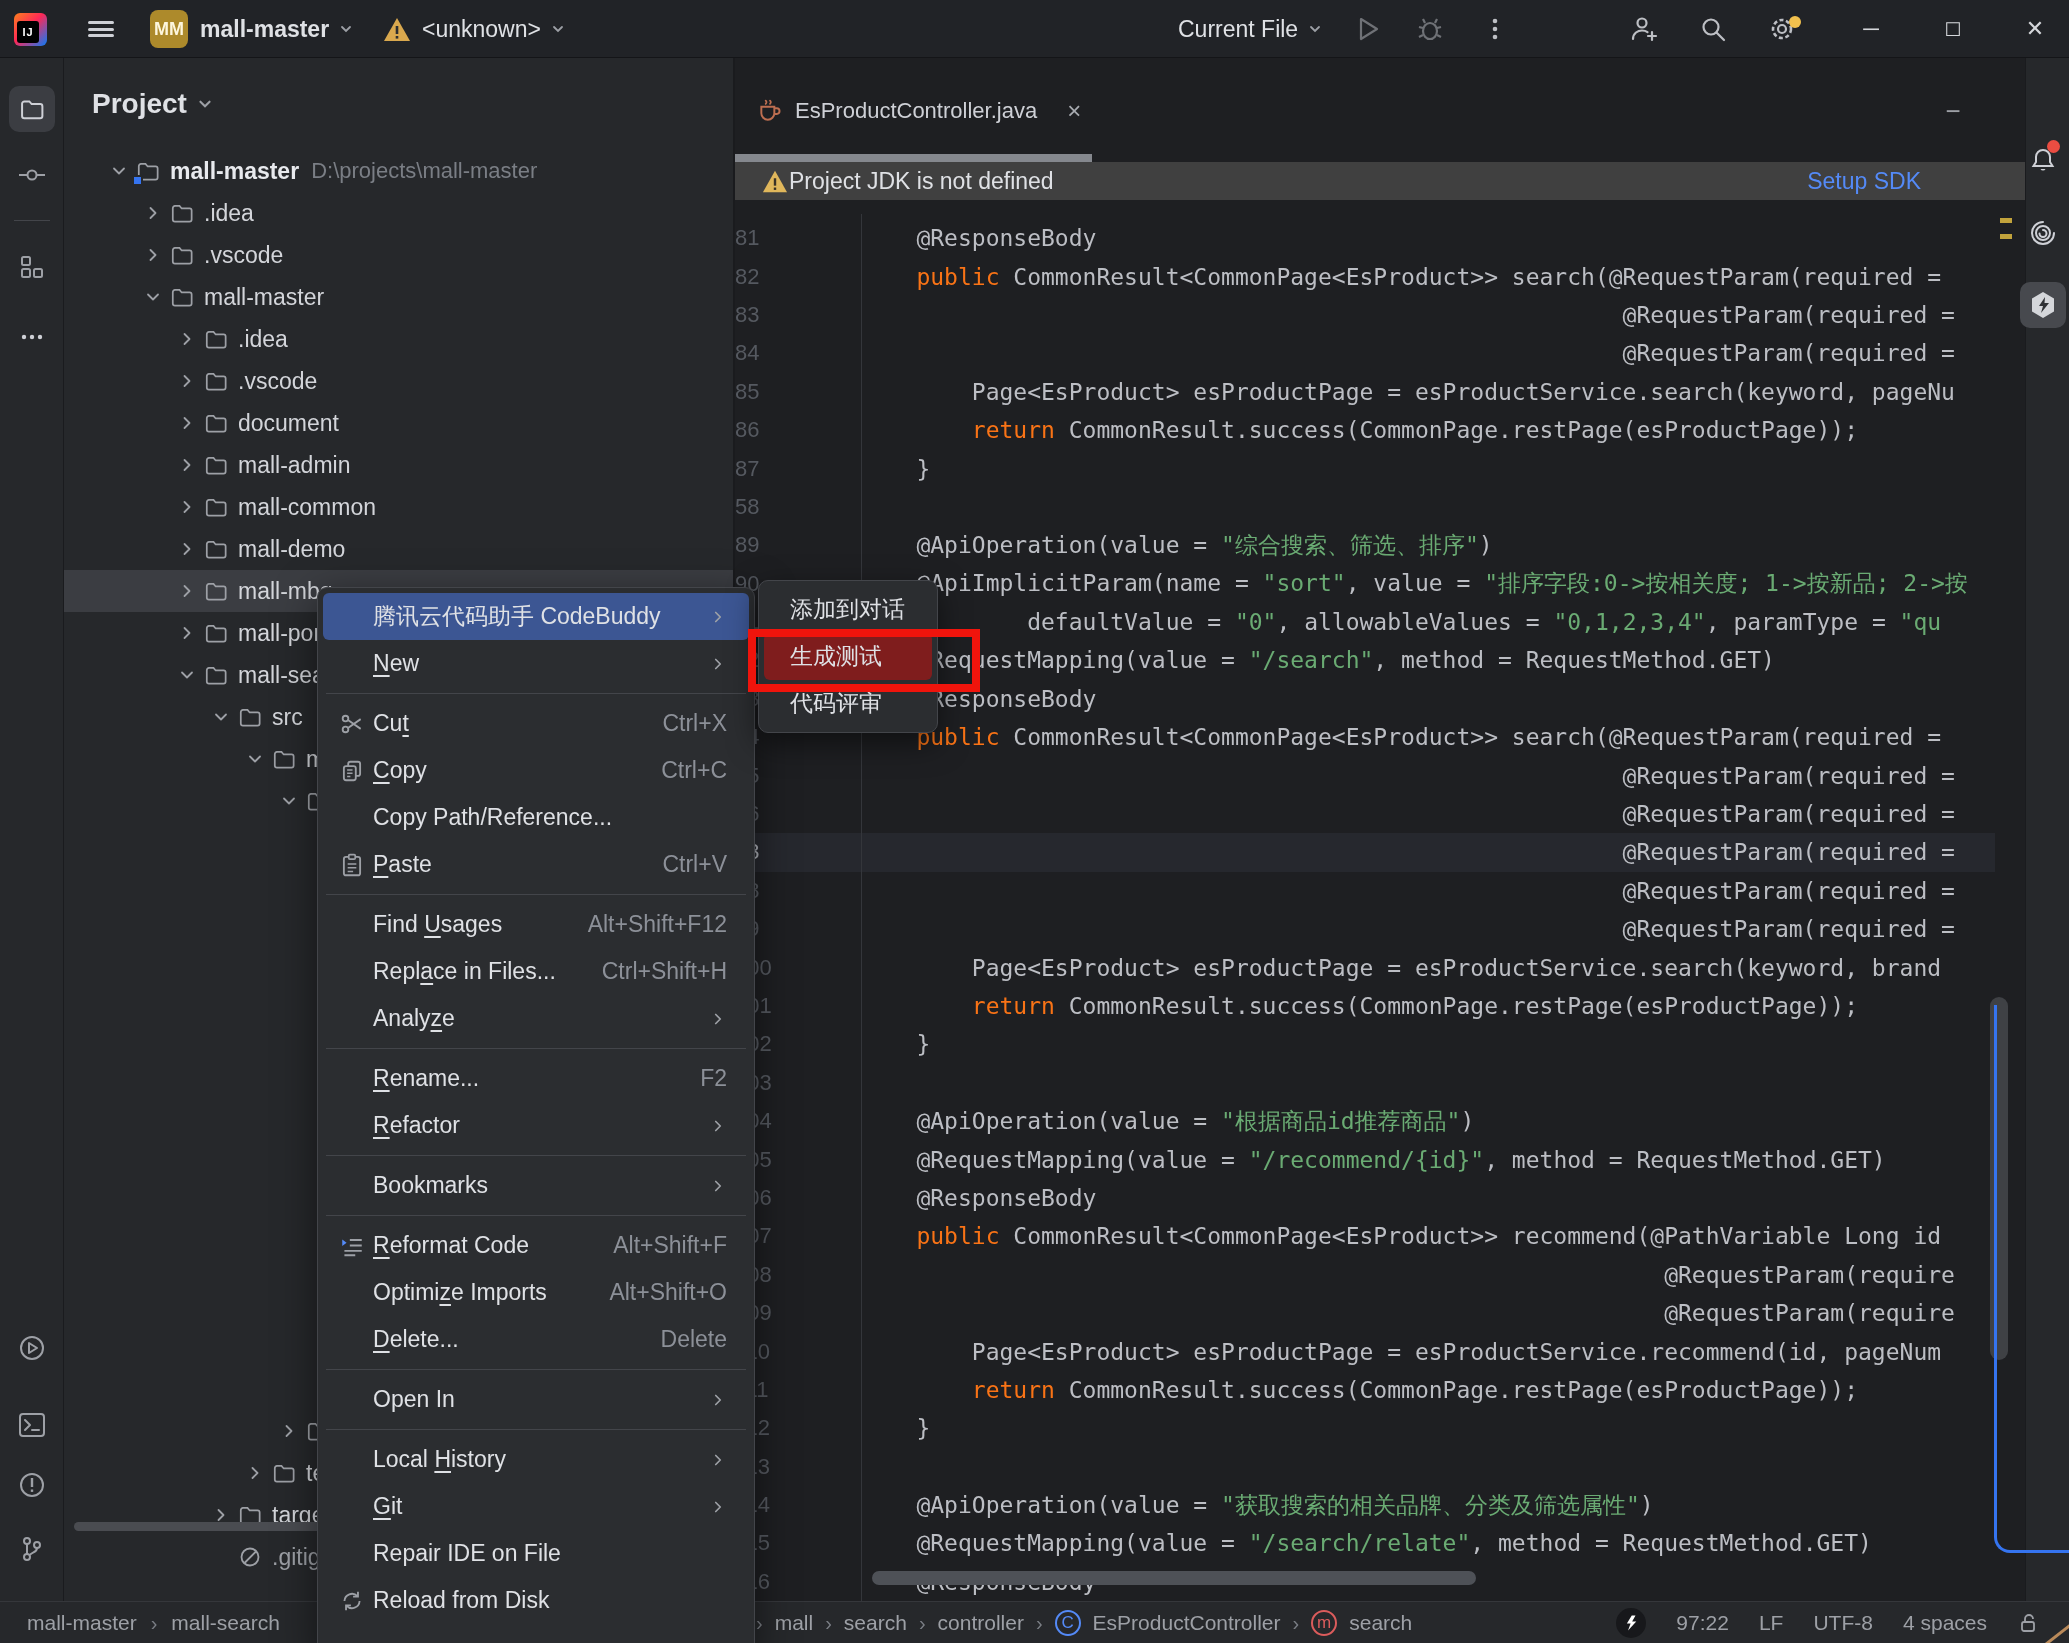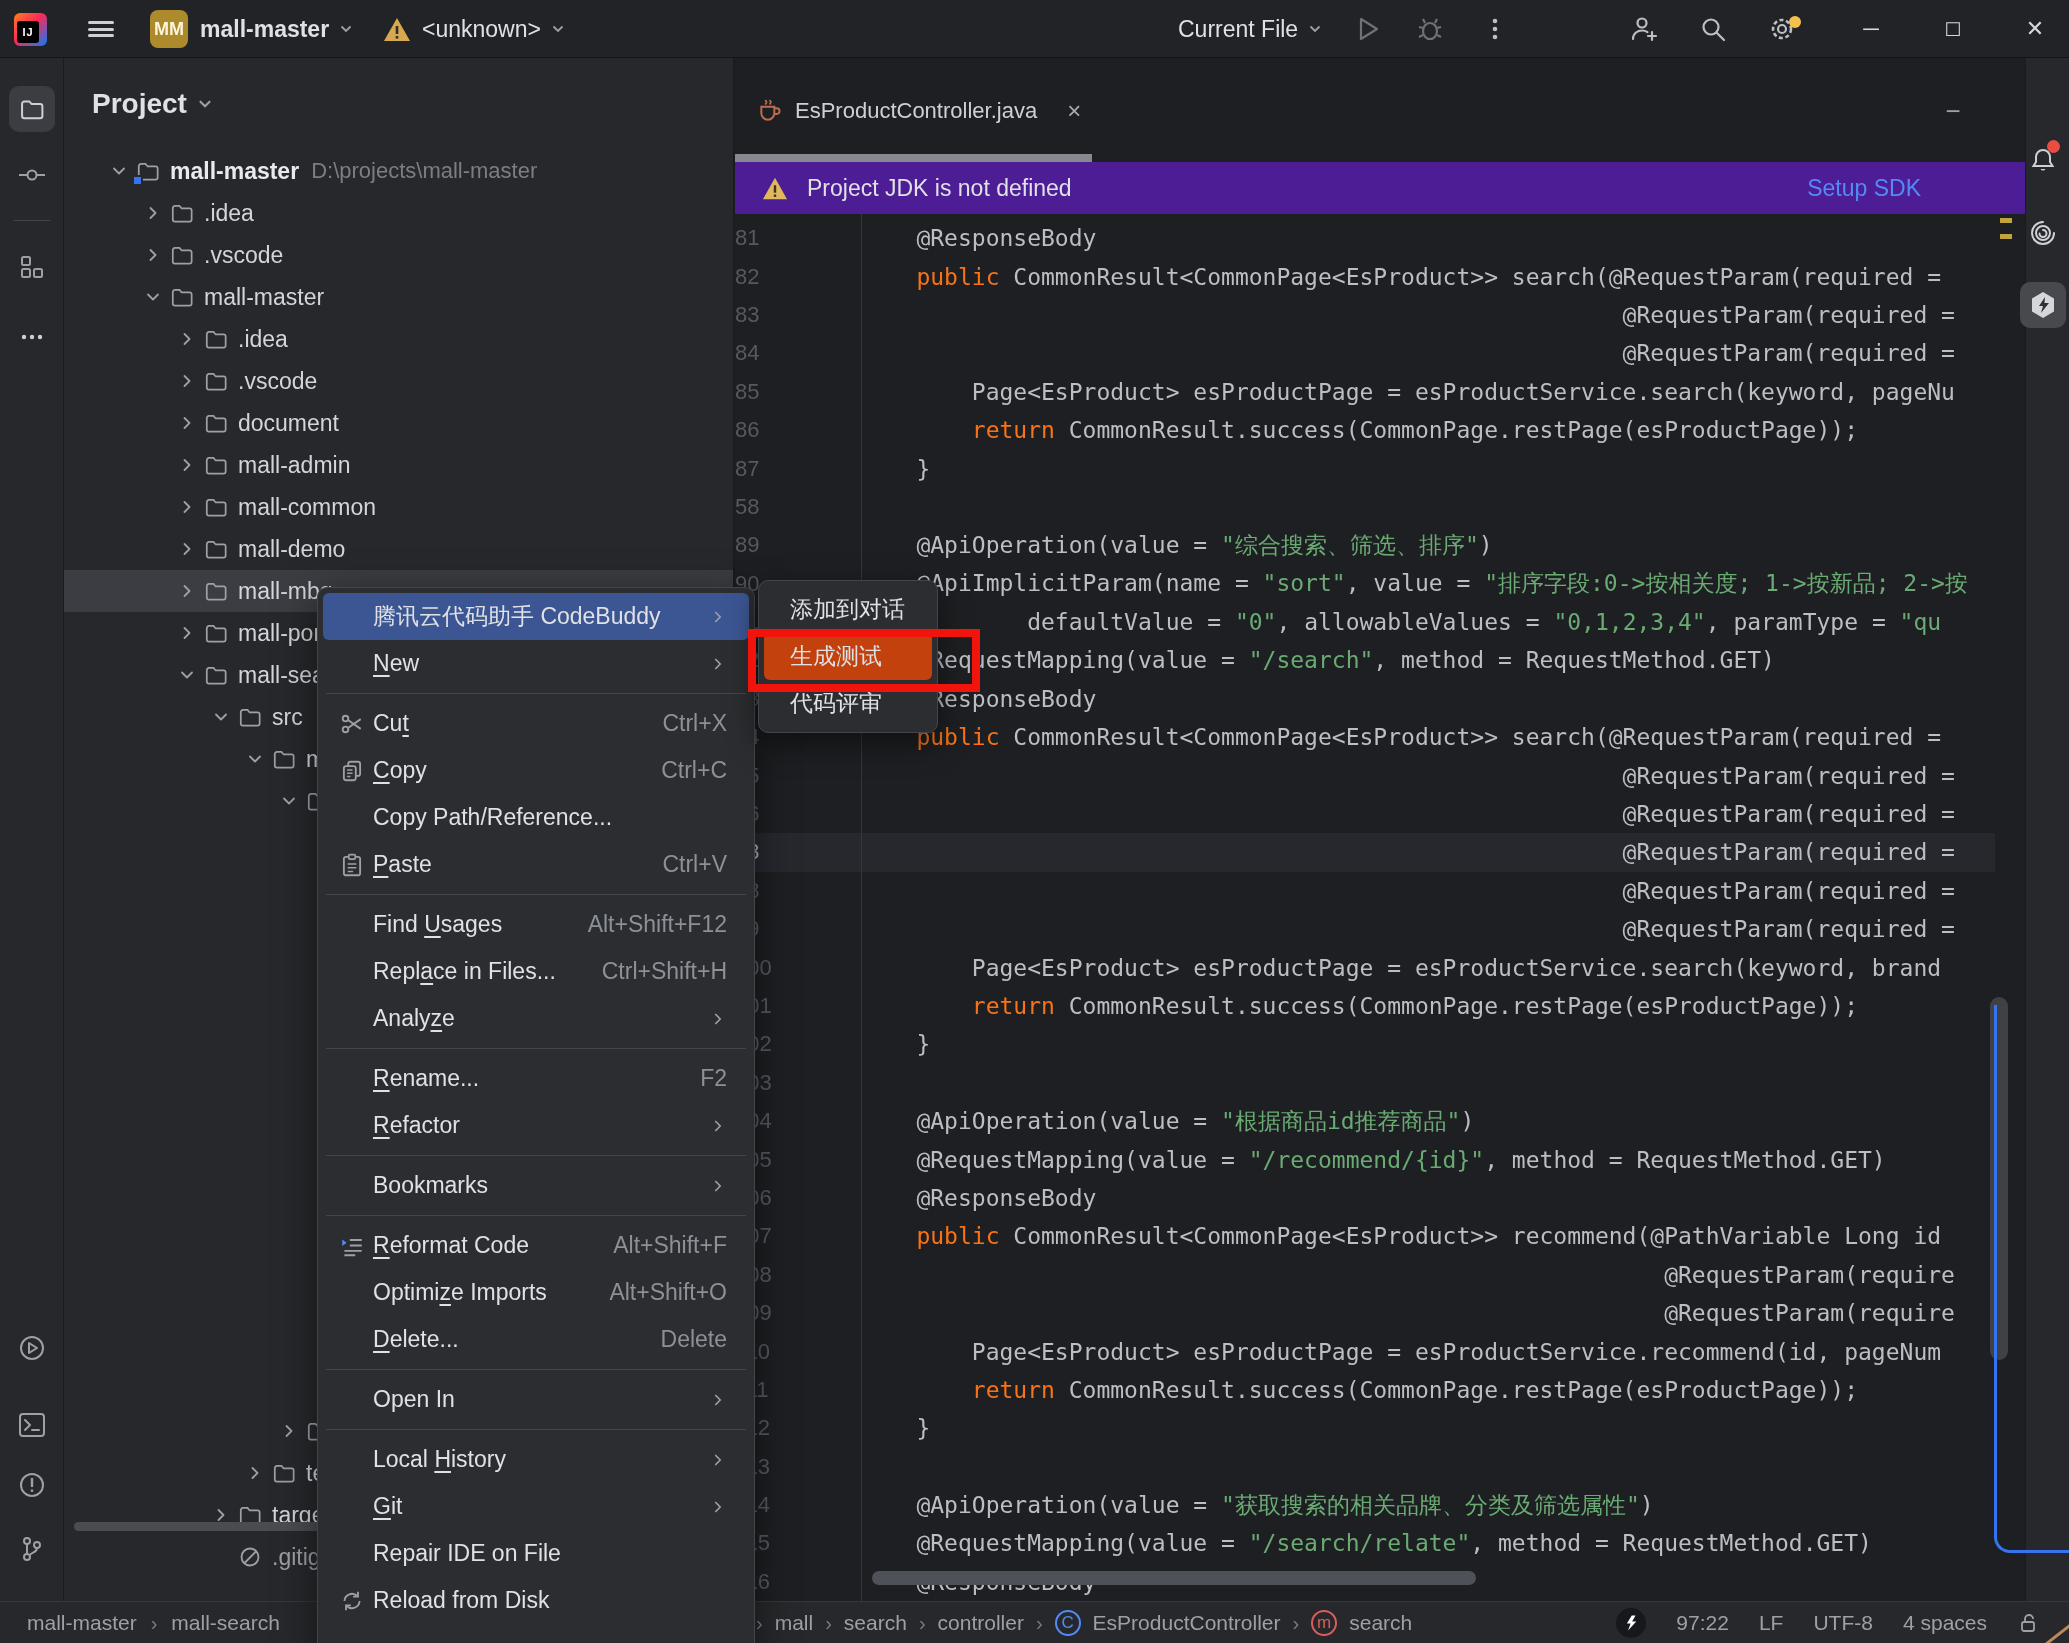--- a/index.html
+++ b/index.html
@@ -66,22 +66,22 @@
   
   #editor-col { left:735px; top:58px; width:1290px; height:1543px; background:#1E1F22; }
   #tabbar { position:absolute; left:0; top:0; width:1290px; height:104px; }
   #tab { position:absolute; left:0; top:10px; height:86px; display:flex; align-items:center;
     padding-left:22px; gap:12px; color:#CED0D6; font-size:22px; }
   #tab-close { color:#A7AAB0; font-size:24px; margin-left:18px; }
   #tab-underline { position:absolute; left:0; top:96px; width:357px; height:8px;
     background:#85888E; }
   #hide-editor { position:absolute; left:1205px; top:38px; width:26px; height:26px;
     color:#9DA0A6; font-size:26px; text-align:center; }
-  #banner { position:absolute; left:0; top:104px; width:1290px; height:52px;
-    background:#4c1d95; display:flex; align-items:center; padding-left:26px; gap:18px;
+  #banner { position:absolute; left:0; top:104px; width:1290px; height:38px;
+    background:#404040; display:flex; align-items:center; padding-left:26px; 
     color:#DFE1E5; font-size:23px; }
   #banner-link { position:absolute; right:104px; color:#548AF7; }
 
   
   #code { position:absolute; left:0; top:156px; width:1260px; height:1387px;
     padding-top:5px; overflow:hidden; }
   .code-row { position:relative; display:flex; height:38.4px; align-items:center; width:1260px; }
   .code-row.current { background:#26282E; }
   .gutter { width:126px; flex:none; text-align:left; padding-right:48px;
     font-family:Liberation Sans, sans-serif; font-size:22px; color:#555960; }
@@ -134,21 +134,21 @@
   .menu-item .sub-arrow { margin-left:auto; color:#9DA0A6; }
   .menu-item u { text-underline-offset:4px; text-decoration-thickness:2px; }
   .menu-sep { height:1px; background:#43454A; margin:6px 8px; }
 
   
   #submenu { left:758px; top:580px; width:180px; height:153px; background:#2B2D30;
     border:1px solid #43454A; border-radius:10px; z-index:11; padding-top:5px;
     box-shadow:0 10px 30px rgba(0,0,0,.5); }
   .sub-item { height:47px; display:flex; align-items:center; padding-left:26px;
     color:#DFE1E5; font-size:23px; border-radius:6px; margin:0 5px; }
-  .sub-item.highlight { background:#c2410c;font-family:Liberation Serif, serif; }
+  .sub-item.highlight { background:#7f1d1d;font-family:Liberation Serif, serif; }
 
   
   #red-box { left:748px; top:629px; width:232px; height:63px; border:8px solid #F0140C;
     z-index:12; }
   #blue-edge { left:1994px; top:1005px; width:75px; height:548px;
     border-left:3px solid #3574F0; border-bottom:3px solid #3574F0;
     border-bottom-left-radius:16px; z-index:4; }
   #corner-grip { left:2040px; top:1634px; width:34px; height:3px; background:#BA8A5A;
     transform:rotate(-38deg); z-index:5; }
 

